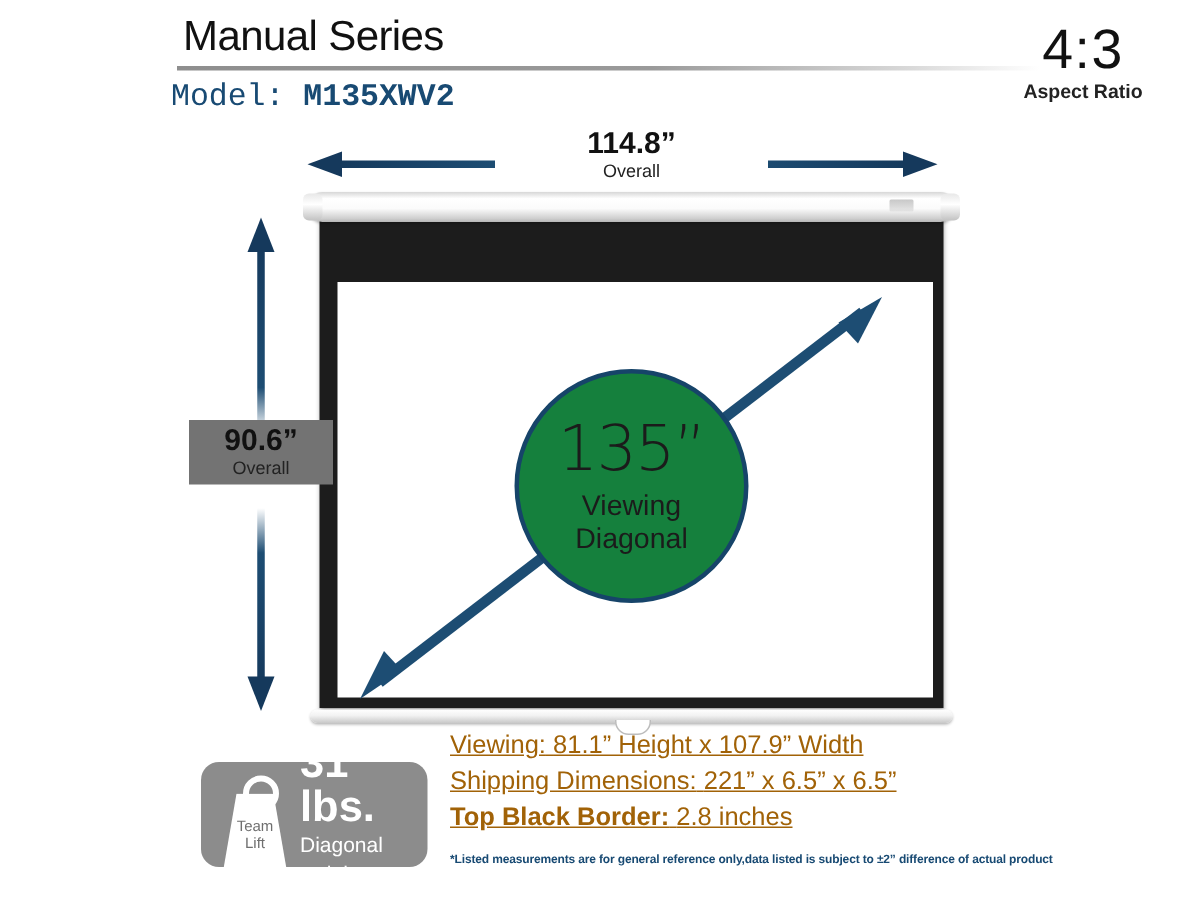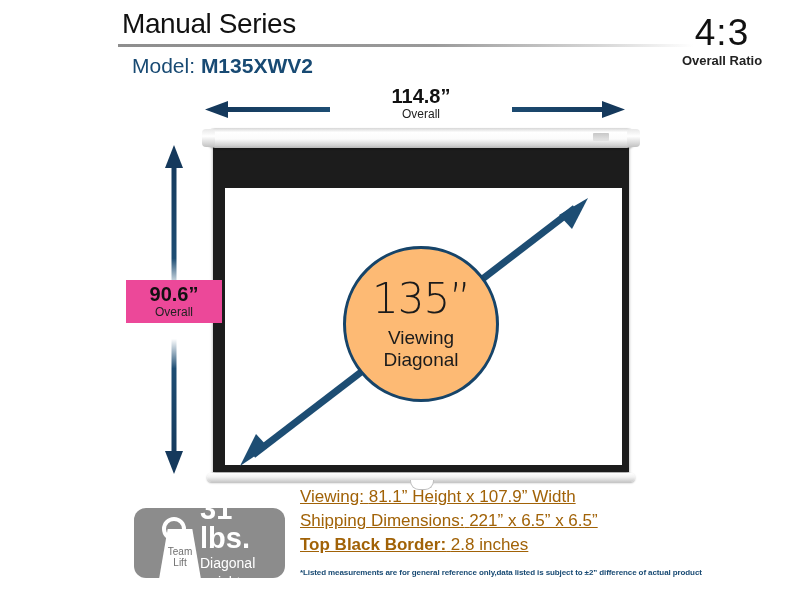--- a/index.html
+++ b/index.html
@@ -13,21 +13,21 @@
   
   .title{
     position:absolute;left:122px;top:8px;
     font-size:28px;font-weight:normal;letter-spacing:-0.4px;color:#111;
   }
   .rule{
     position:absolute;left:118px;top:44px;width:575px;height:3px;
     background:linear-gradient(to right,#8e8e8e 0%,#9a9a9a 55%,#d9d9d9 85%,#ffffff 100%);
   }
   .model{
-    position:absolute;left:132px;top:54px;font-size:21px;color:#184a73;
+    position:absolute;left:114px;top:54px;font-size:21px;color:#184a73;font-family:Liberation Mono, monospace;
   }
   .model b{font-weight:bold;}
   .model .lbl{font-weight:normal;}
 
   .ratio{
     position:absolute;right:18px;top:14px;width:120px;text-align:center;
   }
   .ratio .big{
     font-size:37px;font-weight:normal;line-height:1;color:#111;
     font-family:"Liberation Sans Narrow","Liberation Sans",sans-serif;
@@ -41,21 +41,21 @@
   
   .dimw{
     position:absolute;left:330px;top:86px;width:170px;text-align:center;
     background:#fff;padding:0 6px;z-index:4;
   }
   .dimw .v{font-size:20px;font-weight:bold;color:#111;line-height:1.05;}
   .dimw .s{font-size:12px;color:#222;}
 
   .dimh{
     position:absolute;left:126px;top:280px;width:96px;text-align:center;
-    background:#ec4899;padding:4px 0;z-index:4;
+    background:#737373;padding:4px 0;z-index:4;
   }
   .dimh .v{font-size:20px;font-weight:bold;color:#111;line-height:1.05;}
   .dimh .s{font-size:12px;color:#222;}
 
   svg.overlay{position:absolute;left:0;top:0;width:800px;height:600px;z-index:3;pointer-events:none;}
 
   
   .product{position:absolute;left:205px;top:128px;width:432px;height:352px;}
   .housing{
     position:absolute;left:0;top:0;width:432px;height:20px;
@@ -92,21 +92,21 @@
   }
   .hook{
     position:absolute;left:50%;margin-left:-11px;bottom:-10px;width:22px;height:9px;
     border:1.5px solid #bdbdbd;border-top:none;
     border-radius:0 0 9px 9px;background:#fff;z-index:4;
   }
 
   
   .circle{
     position:absolute;left:343px;top:246px;width:150px;height:150px;
-    border-radius:50%;background:#fdba74;border:3px solid #164469;
+    border-radius:50%;background:#15803d;border:3px solid #164469;
     z-index:5;display:flex;flex-direction:column;
     align-items:center;justify-content:center;
   }
   .circle .num{
     font-size:42px;font-weight:300;color:#1b1b1b;line-height:1;
     font-family:"DejaVu Sans","Liberation Sans",sans-serif;
     letter-spacing:-1px;
   }
   .circle .c1{font-size:19px;color:#1b1b1b;margin-top:7px;line-height:1.15;}
   .circle .c2{font-size:19px;color:#1b1b1b;line-height:1.15;}
@@ -115,21 +115,21 @@
   .badge{
     position:absolute;left:134px;top:508px;width:151px;height:70px;
     background:#8c8c8c;border-radius:12px;display:flex;align-items:center;
   }
   .wicon{position:relative;width:56px;height:52px;margin-left:8px;flex:none;}
   .wicon .ring{
     position:absolute;left:20px;top:0px;width:16px;height:16px;border-radius:50%;
     border:4px solid #fff;
   }
   .wicon .body{
-    position:absolute;left:16px;top:12px;width:44px;height:56px;
+    position:absolute;left:6px;top:12px;width:44px;height:56px;
     background:#fff;
     clip-path:polygon(22% 0%,78% 0%,100% 100%,0% 100%);
     display:flex;flex-direction:column;align-items:center;justify-content:center;
   }
   .wicon .body span{
     font-size:10px;color:#6f6f6f;line-height:1.15;display:block;text-align:center;
   }
   .btext{margin-left:2px;color:#fff;}
   .btext .lbs{font-size:29px;font-weight:bold;line-height:1;}
   .btext .aw{font-size:14px;line-height:1.18;margin-top:2px;}
@@ -150,21 +150,21 @@
 
   <div class="title">Manual Series</div>
   <div class="rule"></div>
   <div class="model">
     <span class="lbl">Model:</span>
     <b>M135XWV2</b>
   </div>
 
   <div class="ratio">
     <div class="big">4:3</div>
-    <div class="sub">Overall Ratio</div>
+    <div class="sub">Aspect Ratio</div>
   </div>
 
   <svg class="overlay" viewBox="0 0 800 600">
     <defs>
       <linearGradient id="hgrad" x1="0" y1="0" x2="1" y2="0">
         <stop offset="0%" stop-color="#15395c"></stop>
         <stop offset="28%" stop-color="#1d4d73"></stop>
         <stop offset="45%" stop-color="#ffffff"></stop>
         <stop offset="55%" stop-color="#ffffff"></stop>
         <stop offset="72%" stop-color="#1d4d73"></stop>

